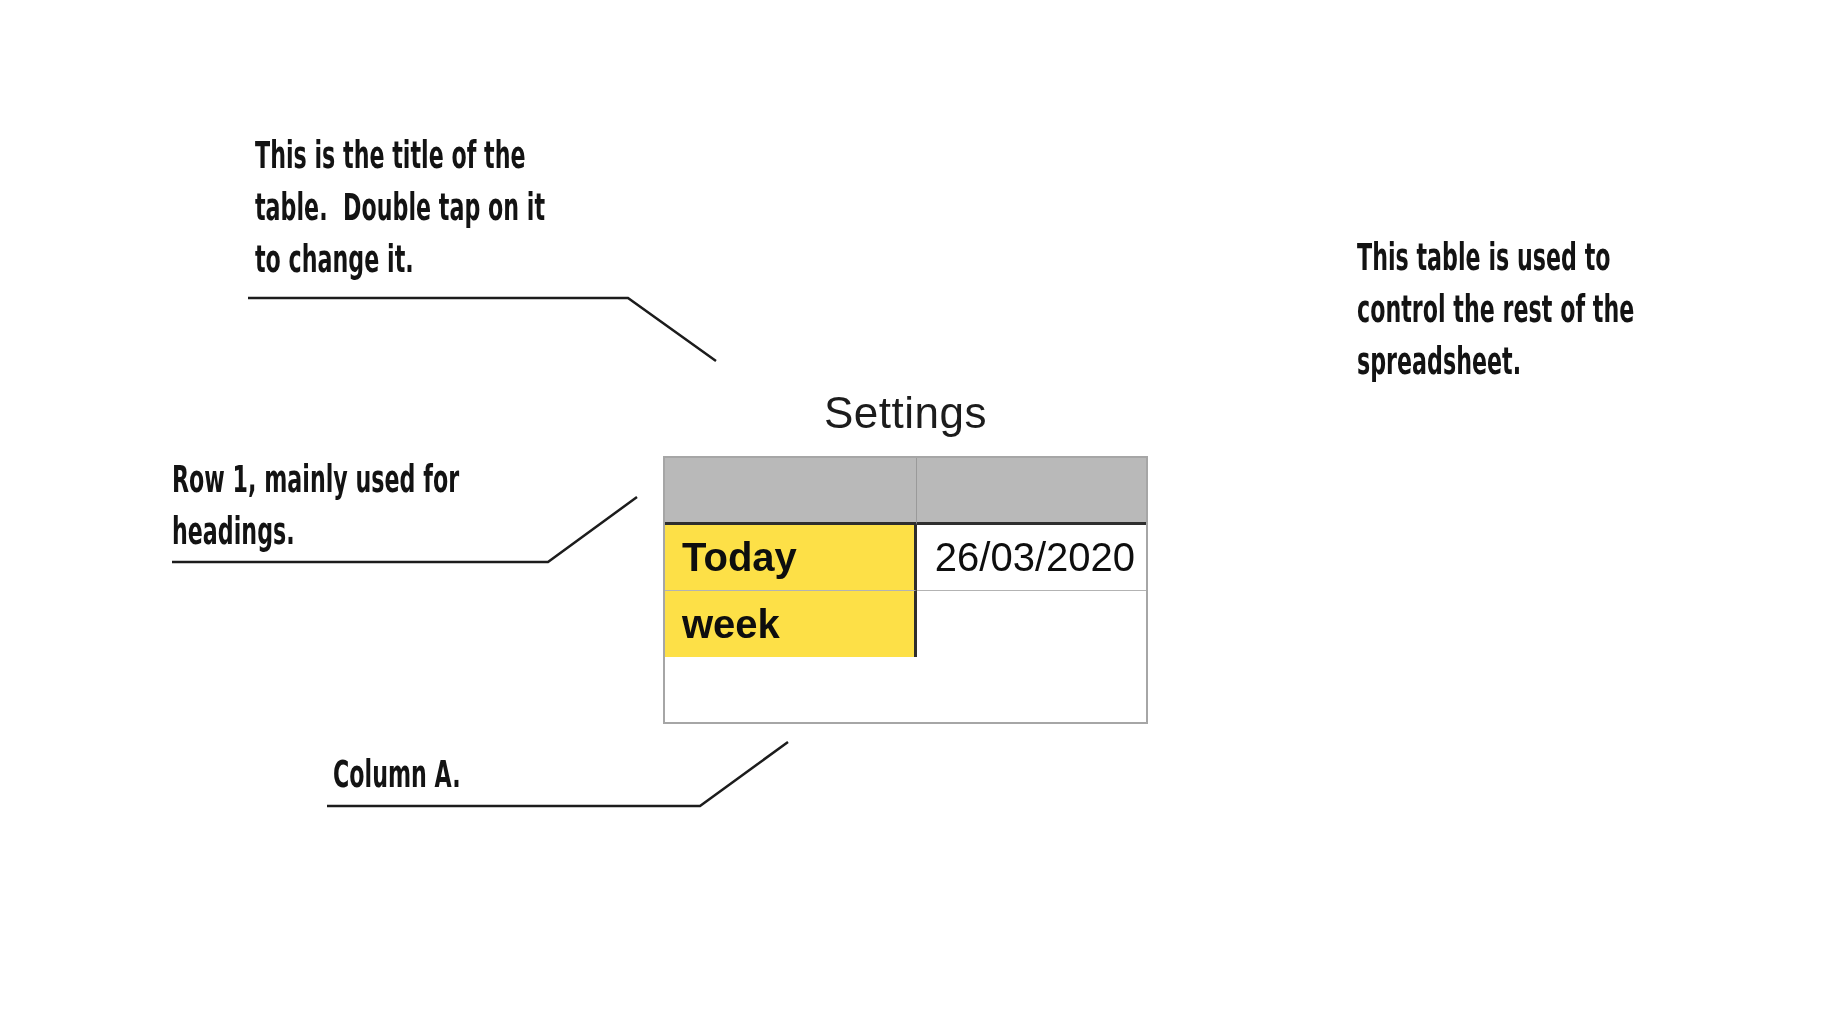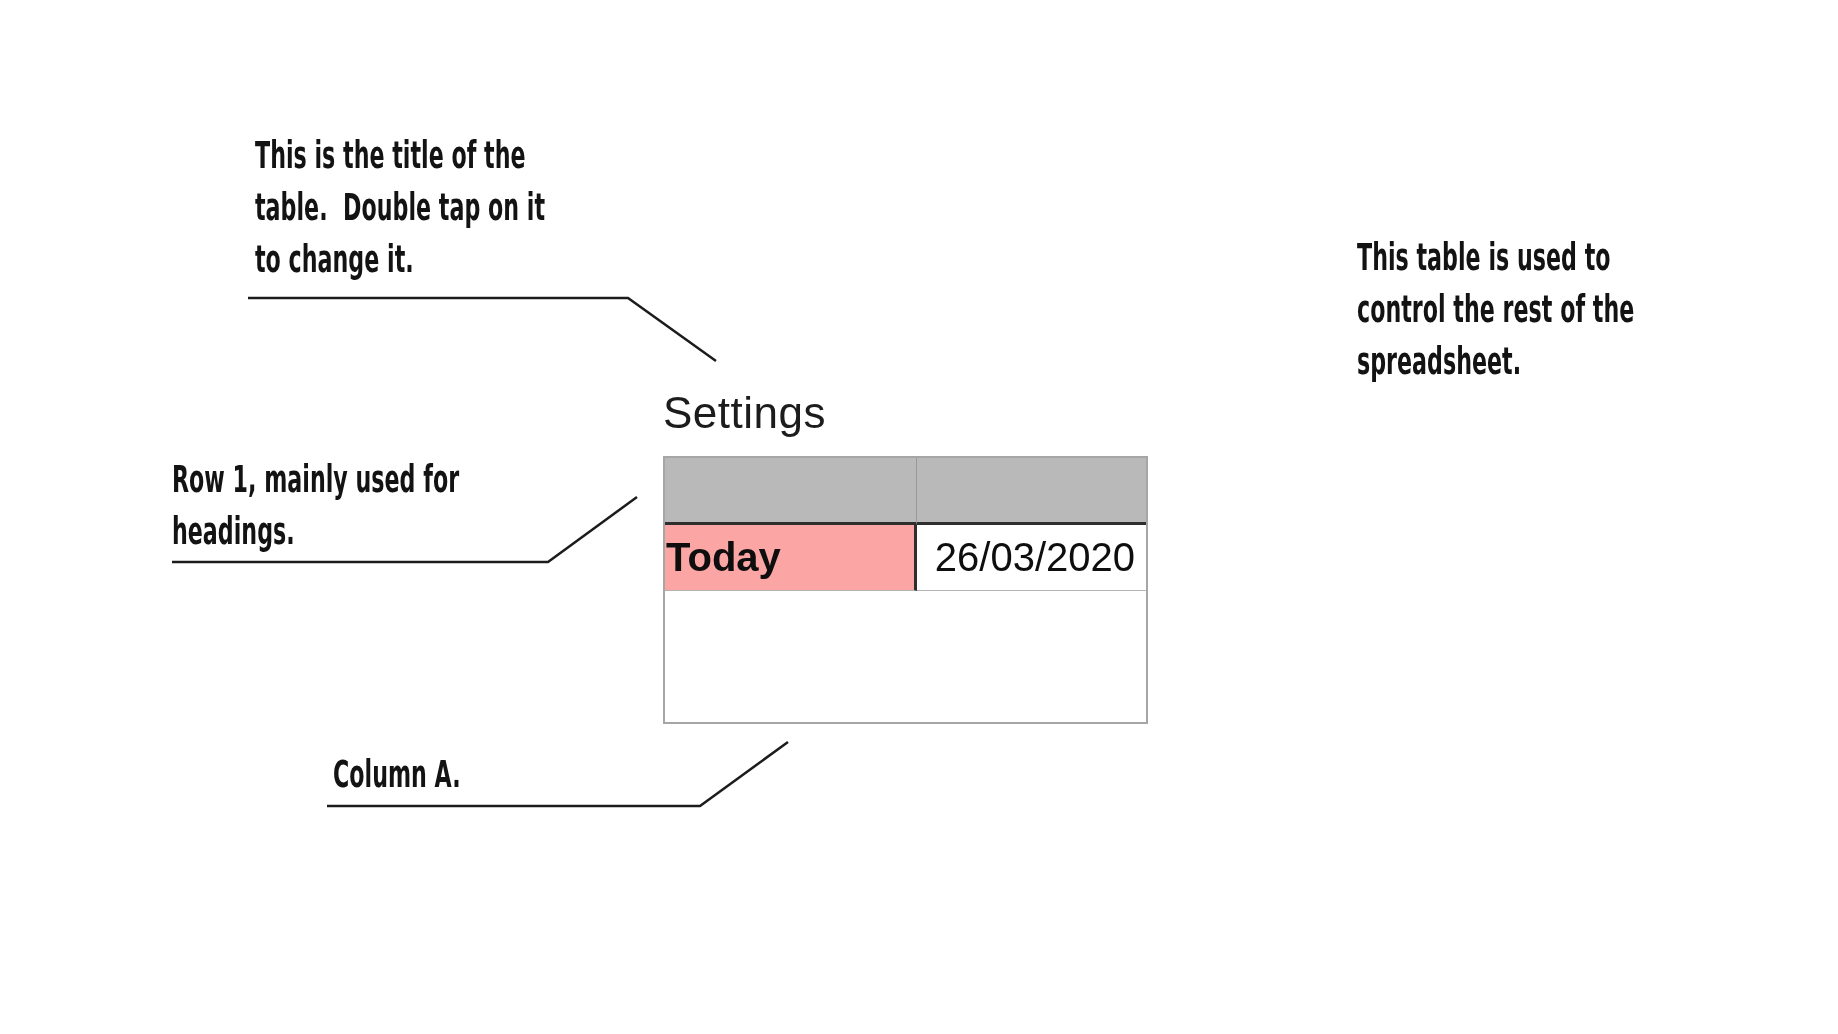--- a/index.html
+++ b/index.html
@@ -48,21 +48,21 @@
     stroke-width: 2.5;
     stroke-linejoin: miter;
     stroke-linecap: butt;
   }
 
   
   .table-title {
     position: absolute;
     left: 663px; top: 388px;
     width: 485px;
-    text-align: left;
+    text-align: center;
     font-size: 44px;
     font-weight: normal;
     color: #1c1c1c;
     letter-spacing: 0.5px;
   }
 
   
   .settings-table {
     position: absolute;
     left: 663px; top: 456px;
@@ -81,23 +81,23 @@
     font-size: 40px;
     color: #0e0e0e;
     overflow: hidden;
   }
   .cell.hdr {
     background: #b9b9b9;
     border-bottom: 3px solid #2e2e2e;
   }
   .cell.hdr.first { border-right: 1px solid #9a9a9a; }
   .cell.lbl {
-    background: #fca5a5;
+    background: #fde047;
     border-right: 3px solid #2e2e2e;
-    padding-left: 1px;
+    padding-left: 17px;
     font-weight: bold;
   }
   .cell.val {
     background: #ffffff;
     justify-content: flex-end;
     padding-right: 11px;
     font-weight: normal;
   }
   .cell.rowline { border-bottom: 1px solid #b3b3b3; }
 </style>
@@ -137,15 +137,16 @@
 
   <div class="settings-table">
 
     <div class="cell hdr first"></div>
     <div class="cell hdr"></div>
 
     <div class="cell lbl rowline">Today</div>
     <div class="cell val rowline">26/03/2020</div>
 
 
+    <div class="cell lbl">week</div>
   </div>
 
 </div>
 
 </body></html>

